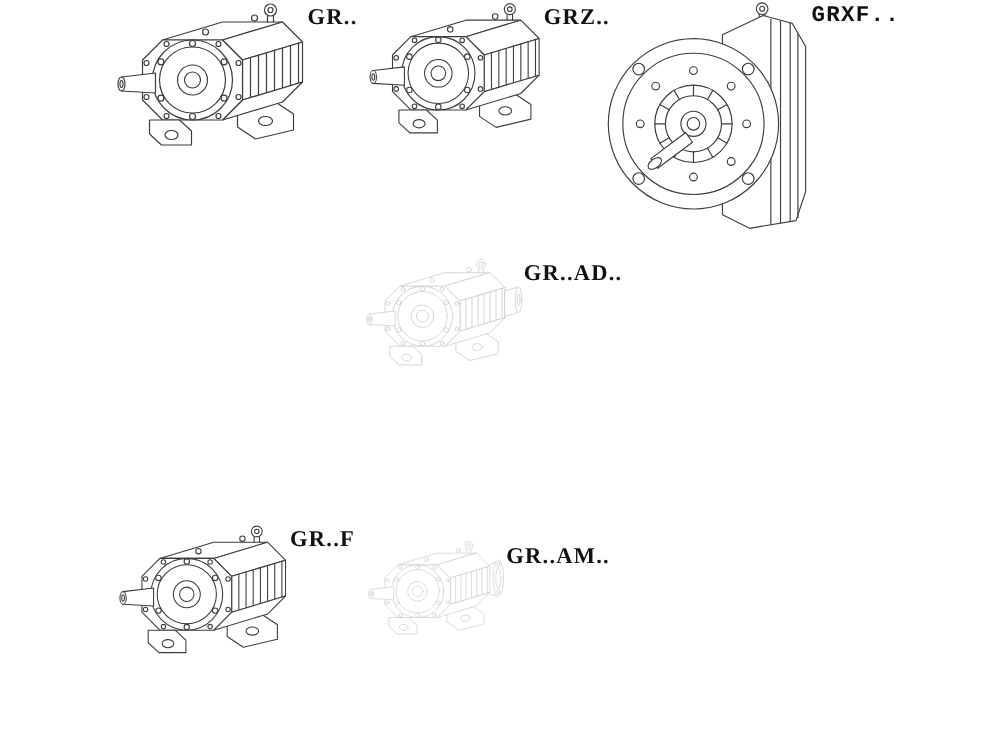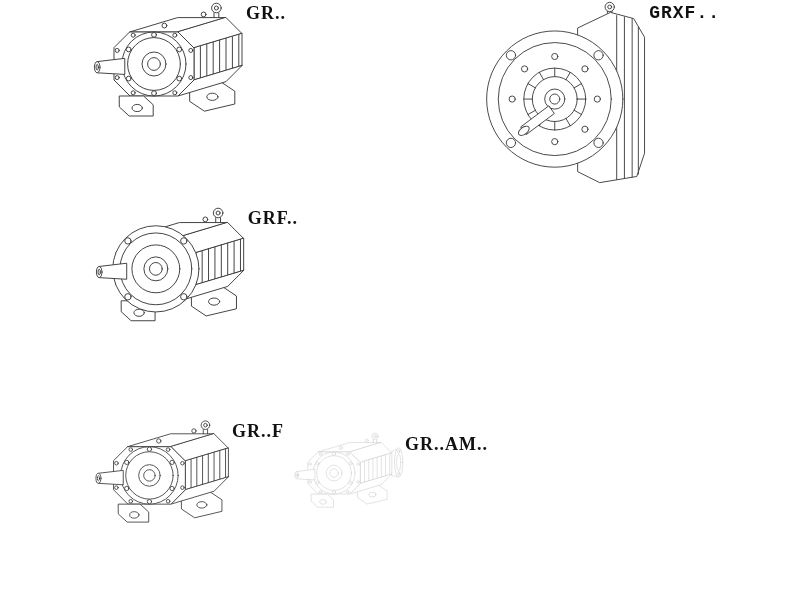--- a/index.html
+++ b/index.html
@@ -239,35 +239,46 @@
 
 <div class="canvas">
 
   <figure class="cell c-gr">
     <svg class="art" viewBox="5 5 195 150">
         <use href="#sym-r"></use>
       </svg>
     <figcaption class="lbl">GR..</figcaption>
   </figure>
 
+  <figure class="cell c-grz">
+    <svg class="art" viewBox="5 5 195 150">
+        <use href="#sym-r"></use>
+      </svg>
+    <figcaption class="lbl">GRZ..</figcaption>
+  </figure>
 
   <figure class="cell c-grxf">
     <svg class="art" viewBox="6 2 216 242">
         <use href="#sym-grxf"></use>
       </svg>
     <figcaption class="lbl">GRXF..</figcaption>
   </figure>
 
-  <figure class="cell c-grf">
-    <svg class="art" viewBox="5 5 195 150">
-        <use href="#sym-rf"></use>
-      </svg>
-    <figcaption class="lbl">GRF..</figcaption>
-  </figure>
-
+
+  <figure class="cell c-grad ghost">
+    <svg class="art" viewBox="5 5 215 150">
+      <use href="#sym-r"></use>
+      <g>
+        <polygon points="195,51 213,46 213,80 195,85"></polygon>
+        <ellipse cx="213" cy="63" rx="4.5" ry="17"></ellipse>
+        <ellipse cx="213" cy="63" rx="2" ry="8"></ellipse>
+      </g>
+    </svg>
+    <figcaption class="lbl">GR..AD..</figcaption>
+  </figure>
 
 
   <figure class="cell c-grff">
     <svg class="art" viewBox="5 5 195 150">
         <use href="#sym-r"></use>
       </svg>
     <figcaption class="lbl">GR..F</figcaption>
   </figure>
 
   <figure class="cell c-gram ghost">

